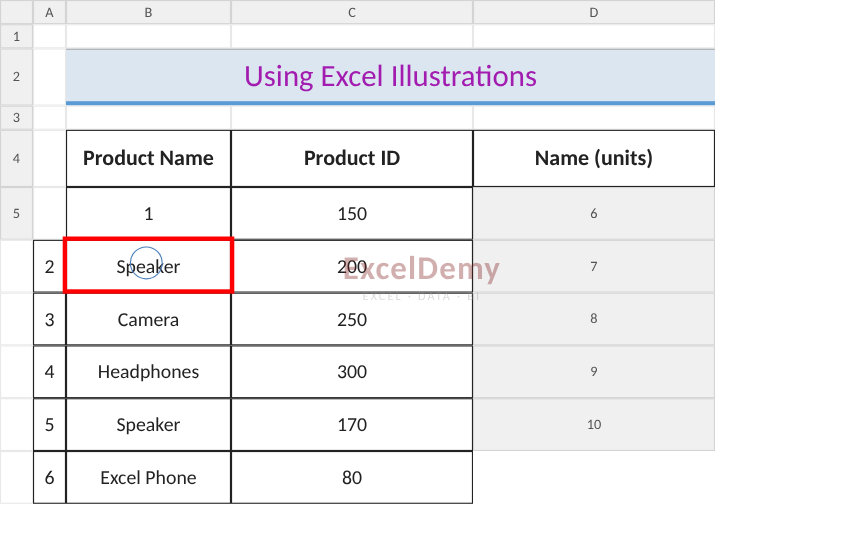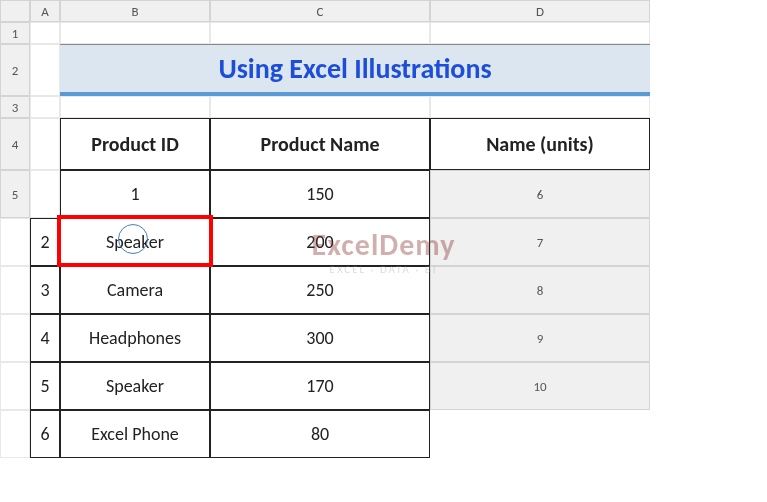--- a/index.html
+++ b/index.html
@@ -43,22 +43,22 @@
     .title-band {
       grid-column: 3 / 6;
       grid-row: 3;
       background: #dce6f1;
       border-top: 1px solid #888;
       border-bottom: 4px solid #5b9bd5;
       display: flex;
       align-items: center;
       justify-content: center;
       font-size: 28px;
-      font-weight: bold;
-      color: #1d4ed8;
+      font-weight: normal;
+      color: #a21caf;
     }
     .thead {
       background: #fff;
       border: 1.5px solid #222;
       font-weight: bold;
       font-size: 20px;
     }
     .tcell {
       border: 1.5px solid #222;
       background: #fff;
@@ -124,22 +124,22 @@
   <div class="title-band">Using Excel Illustrations</div>
 
   <div class="rowhead">3</div>
   <div class="cell blank"></div>
   <div class="cell blank"></div>
   <div class="cell blank"></div>
   <div class="cell blank"></div>
 
   <div class="rowhead">4</div>
   <div class="cell blank"></div>
+  <div class="cell thead">Product Name</div>
   <div class="cell thead">Product ID</div>
-  <div class="cell thead">Product Name</div>
   <div class="cell thead">Name (units)</div>
 
   <div class="rowhead">5</div>
   <div class="cell blank"></div>
   <div class="cell tcell">1</div>
   <div class="cell tcell">150</div>
 
   <div class="rowhead">6</div>
   <div class="cell blank"></div>
   <div class="cell tcell">2</div>

